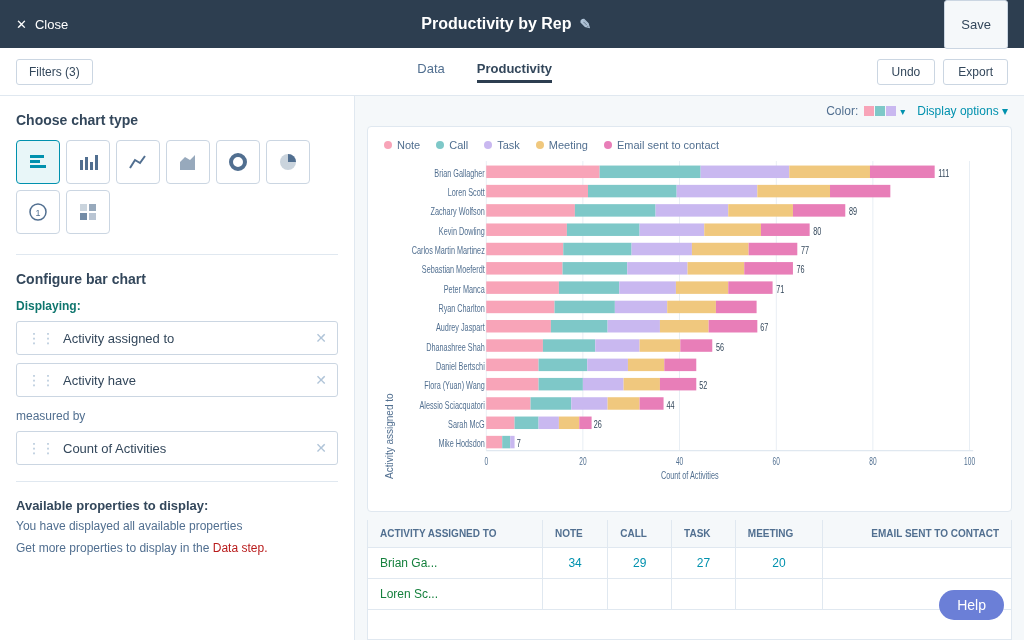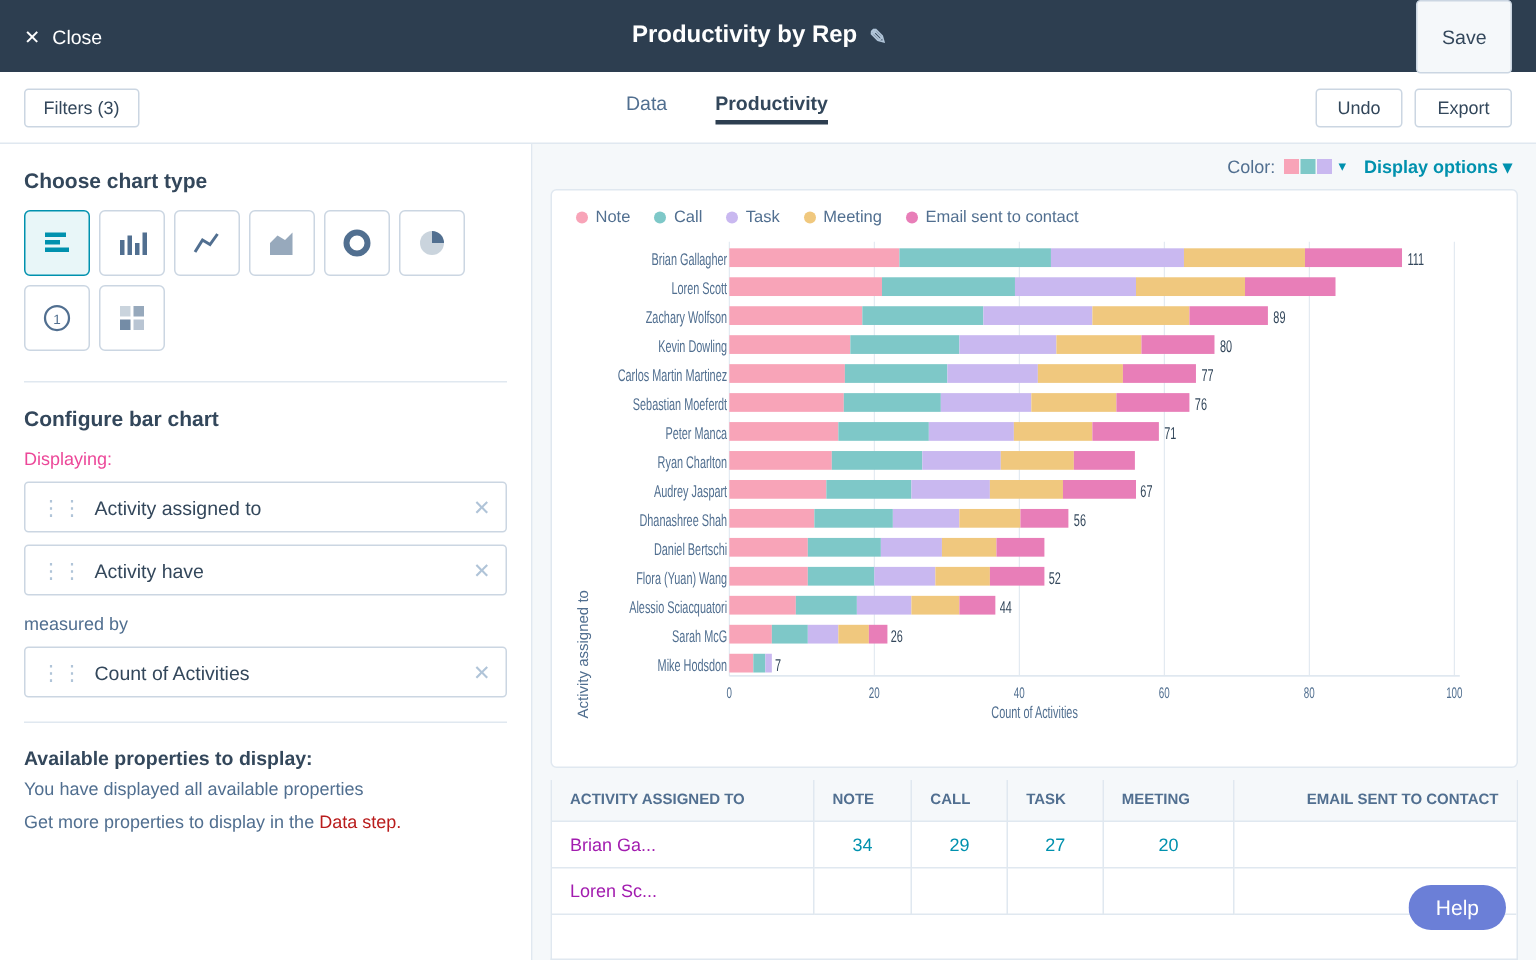--- a/index.html
+++ b/index.html
@@ -87,21 +87,21 @@
       border: 1px solid #cbd6e2;
       border-radius: 4px;
       display: flex; align-items: center; justify-content: center;
       cursor: pointer;
       background: #fff;
       font-size: 18px;
       color: #516f90;
     }
     .chart-type-btn.active { border-color: #0091ae; background: #e8f6f8; color: #0091ae; }
     .divider { height: 1px; background: #e0e8f0; margin: 16px 0; }
-    .label { font-size: 12px; color: #ec4899; margin-bottom: 8px; }
+    .label { font-size: 12px; color: #0f766e; margin-bottom: 8px; font-weight: bold; }
     .config-row {
       display: flex;
       align-items: center;
       border: 1px solid #cbd6e2;
       border-radius: 3px;
       padding: 8px 10px;
       margin-bottom: 8px;
       background: #fff;
       justify-content: space-between;
     }
@@ -117,21 +117,21 @@
     .right-panel { flex: 1; display: flex; flex-direction: column; overflow: hidden; }
     .chart-header {
       display: flex; align-items: center; justify-content: flex-end;
       padding: 8px 16px;
       gap: 12px;
       background: #f5f8fa;
     }
     .color-control { display: flex; align-items: center; gap: 4px; font-size: 12px; color: #0091ae; cursor: pointer; }
     .color-squares { display: flex; gap: 1px; }
     .color-sq { width: 10px; height: 10px; }
-    .display-options-btn { font-size: 12px; color: #0091ae; cursor: pointer; font-weight: bold; }
+    .display-options-btn { font-size: 12px; color: #0091ae; cursor: pointer; }
 
     
     .chart-container {
       background: #fff;
       margin: 0 12px;
       border: 1px solid #e0e8f0;
       border-radius: 4px;
       padding: 12px 16px 8px;
       flex: 1;
       overflow: hidden;
@@ -168,21 +168,21 @@
       font-weight: 700;
       color: #516f90;
       text-transform: uppercase;
       text-align: left;
     }
     td {
       border-bottom: 1px solid #e0e8f0;
       border-right: 1px solid #e0e8f0;
       padding: 8px 12px;
       font-size: 12px;
-      color: #a21caf;
+      color: #15803d;
     }
     td.number { color: #0091ae; text-align: center; }
     th:last-child, td:last-child { border-right: none; }
 
     
     .help-btn {
       position: fixed;
       bottom: 20px;
       right: 20px;
       background: #6b7fd7;

